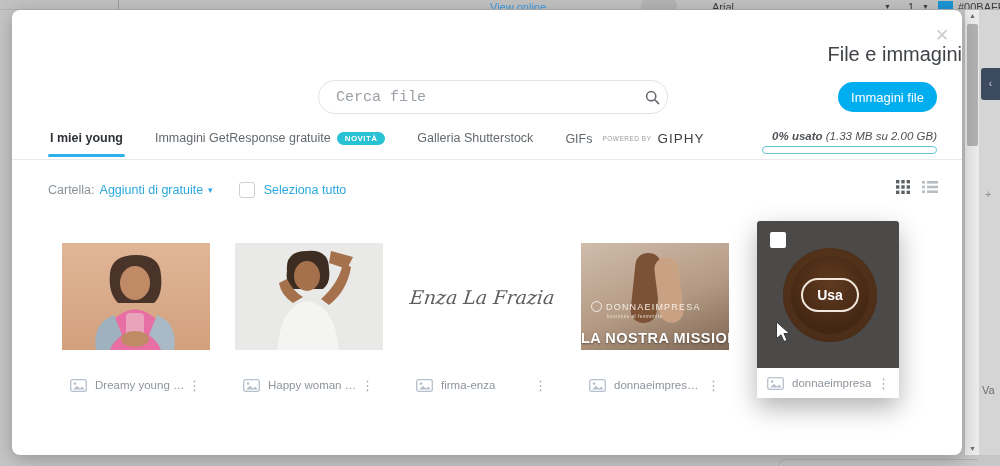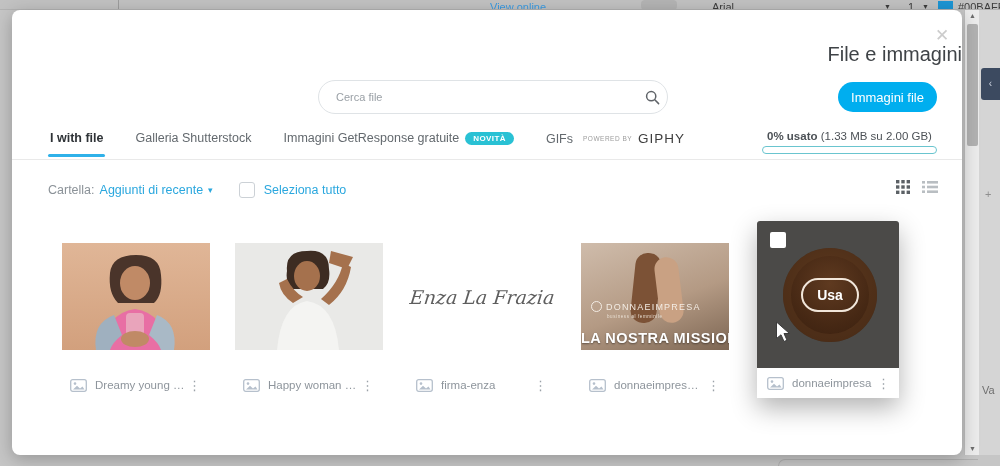--- a/index.html
+++ b/index.html
@@ -25,35 +25,35 @@
   .sb-thumb { position:absolute; left:2px; top:14px; width:11px; height:122px; background:#b2b2b2; border-radius:2px; }
 
   .bottom-edge { left:778px; top:459px; width:200px; height:7px; border-top:1px solid #b0b0b0; border-left:1px solid #b0b0b0; border-top-left-radius:8px; }
 
   
   .modal { left:12px; top:10px; width:950px; height:445px; background:#ffffff; border-radius:8px; box-shadow:0 4px 18px rgba(0,0,0,0.25); }
   .modal-title { left:0; right:0; top:33px; text-align:right; font-size:20px; font-weight:500; color:#3f4347; }
   .close-x { right:8px; top:14px; width:24px; height:24px; color:#cccccc; font-size:17px; line-height:24px; text-align:center; cursor:pointer; }
 
   .search-wrap { left:306px; top:70px; width:350px; height:34px; border:1px solid #dfe3e6; border-radius:17px; background:#fff; display:flex; align-items:center; }
-  .search-input { border:none; outline:none; background:transparent; flex:1; padding:0 8px 0 17px; font-size:11px; color:#ef4444; font-family:Liberation Sans, sans-serif; }
+  .search-input { border:none; outline:none; background:transparent; flex:1; padding:0 8px 0 17px; font-size:15px; color:#ef4444; font-family:Liberation Mono, monospace; }
   .search-input::placeholder { color:#9aa0a6; }
   .search-icon { width:30px; height:34px; display:flex; align-items:center; justify-content:center; }
 
   .add-btn { left:826px; top:72px; width:99px; height:30px; border:none; border-radius:15px; background:#00aeef; color:#ffffff; font-size:13px; font-weight:500; font-family:"Liberation Sans",sans-serif; cursor:pointer; }
 
   .tabs-row { left:0; top:118px; width:950px; height:32px; border-bottom:1px solid #e9e9e9; display:flex; align-items:flex-start; padding-left:36px; gap:28px; }
   .tab { position:relative; font-size:12.5px; color:#63696e; padding:3px 2px 12px 2px; white-space:nowrap; cursor:pointer; display:flex; align-items:center; gap:6px; }
   .tab.active { color:#2f3337; font-weight:bold; }
   .tab.active::after { content:""; position:absolute; left:0; right:0; bottom:0; height:3px; background:#2fb1e9; border-radius:2px; }
   .badge { background:#29c1d4; color:#fff; font-size:8px; font-weight:bold; letter-spacing:.4px; padding:2px 8px; border-radius:8px; }
   .powered { font-size:6.5px; color:#9c9c9c; letter-spacing:.5px; margin-left:4px; }
   .giphy { font-size:13.5px; font-weight:normal; color:#3e3e3e; letter-spacing:1px; }
 
-  .storage { left:750px; top:120px; width:175px; text-align:center; }
+  .storage { left:750px; top:120px; width:175px; text-align:right;font-style:italic; }
   .storage-text { font-size:11.5px; color:#4c5156; white-space:nowrap; }
   .storage-text b { font-weight:bold; }
   .storage-bar { margin-top:4px; height:8px; border:1px solid #6ac5cf; border-radius:4px; background:#fff; }
 
   .folder-bar { left:36px; top:170px; height:20px; display:flex; align-items:center; font-size:12.5px; }
   .folder-label { color:#8b9298; margin-right:5px; }
   .folder-value { color:#2aa7de; cursor:pointer; }
   .folder-caret { color:#2aa7de; font-size:9px; margin-left:5px; cursor:pointer; }
   .select-all-box { width:16px; height:16px; border:1.5px solid #ccd1d6; border-radius:3px; background:#fff; margin-left:26px; cursor:pointer; }
   .select-all-label { color:#2aa7de; margin-left:9px; cursor:pointer; }
@@ -124,44 +124,44 @@
           <circle cx="6.2" cy="6.2" r="4.6" fill="none" stroke="#5f6368" stroke-width="1.5"></circle>
           <line x1="9.8" y1="9.8" x2="13.6" y2="13.6" stroke="#5f6368" stroke-width="1.5" stroke-linecap="round"></line>
         </svg>
     </span>
   </div>
 
   <button class="abs add-btn">Immagini file</button>
 
   <div class="abs tabs-row">
     <div class="tab active">
-        <span>I with file</span>
+        <span>I miei young</span>
       </div>
+    <div class="tab">
+      <span>Immagini GetResponse gratuite</span>
+      <span class="badge">NOVITÀ</span>
+    </div>
     <div class="tab">
         <span>Galleria Shutterstock</span>
       </div>
     <div class="tab">
-      <span>Immagini GetResponse gratuite</span>
-      <span class="badge">NOVITÀ</span>
-    </div>
-    <div class="tab">
       <span>GIFs</span>
       <span class="powered">POWERED BY</span>
       <span class="giphy">GIPHY</span>
     </div>
   </div>
 
   <div class="abs storage">
     <div class="storage-text"><b>0% usato</b> <span>(1.33 MB su 2.00 GB)</span></div>
     <div class="storage-bar"></div>
   </div>
 
   <div class="abs folder-bar">
     <span class="folder-label">Cartella:</span>
-    <span class="folder-value">Aggiunti di recente</span>
+    <span class="folder-value">Aggiunti di gratuite</span>
     <span class="folder-caret">▾</span>
     <span class="select-all-box"></span>
     <span class="select-all-label" style="color:#2aa7de;">Seleziona tutto</span>
   </div>
 
   <div class="abs view-icons">
     <span>
       <svg width="14" height="14" viewBox="0 0 14 14">
           <g fill="#5c6166">
             <rect x="0" y="0" width="3.4" height="3.4"></rect>

